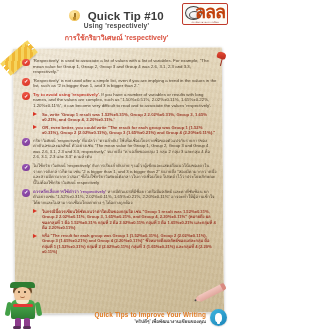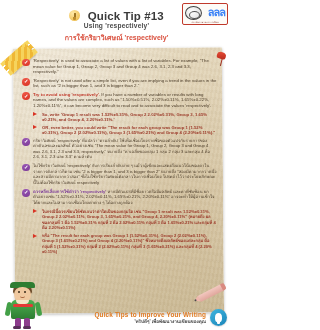--- a/index.html
+++ b/index.html
@@ -26,21 +26,21 @@
     position:absolute; left:2px; top:2px; width:17px; height:14px;
     border:1.1px solid #444; border-radius:50%;
     background:radial-gradient(circle at 40% 40%, #fff 0%, #e8e8e8 60%, #cfcfcf 100%);
   }
   .logo-swirl:after {
     content:""; position:absolute; left:3px; top:4px; width:9px; height:6px;
     border:1px solid #555; border-radius:50%;
   }
   .logo-thai {
     position:absolute; right:2px; top:1px;
-    font-size:11px; font-weight:bold; color:#3b82f6;
+    font-size:18px; font-weight:bold; color:#c2410c;
     letter-spacing:-1px; line-height:14px;
   }
   .logo-sub {
     position:absolute; left:0; bottom:0; width:100%;
     text-align:center; font-size:2.4px; color:#8a3b2e; letter-spacing:0px;
   }
   .title-row {
     position:absolute; left:0; top:6px; width:233px;
     text-align:center;
   }
@@ -290,21 +290,21 @@
       <div class="logo-swirl"></div>
       <div class="logo-thai">ลลล</div>
       <div class="logo-sub">สถาบันภาษาและการเขียน</div>
     </div>
   </div>
 
   <div class="title-row">
     <span class="bulb-head">
       <span class="bulb-fil"></span>
     </span>
-    <span class="main-title">Quick Tip #13</span>
+    <span class="main-title">Quick Tip #10</span>
   </div>
 
   <div class="sub-en">Using 'respectively'</div>
   <div class="sub-th">การใช้กริยาวิเศษณ์ 'respectively'</div>
 </div>
 
 <div class="paper"></div>
 
 <div class="tape-tl">
   <span class="tape-edge-l"></span>

